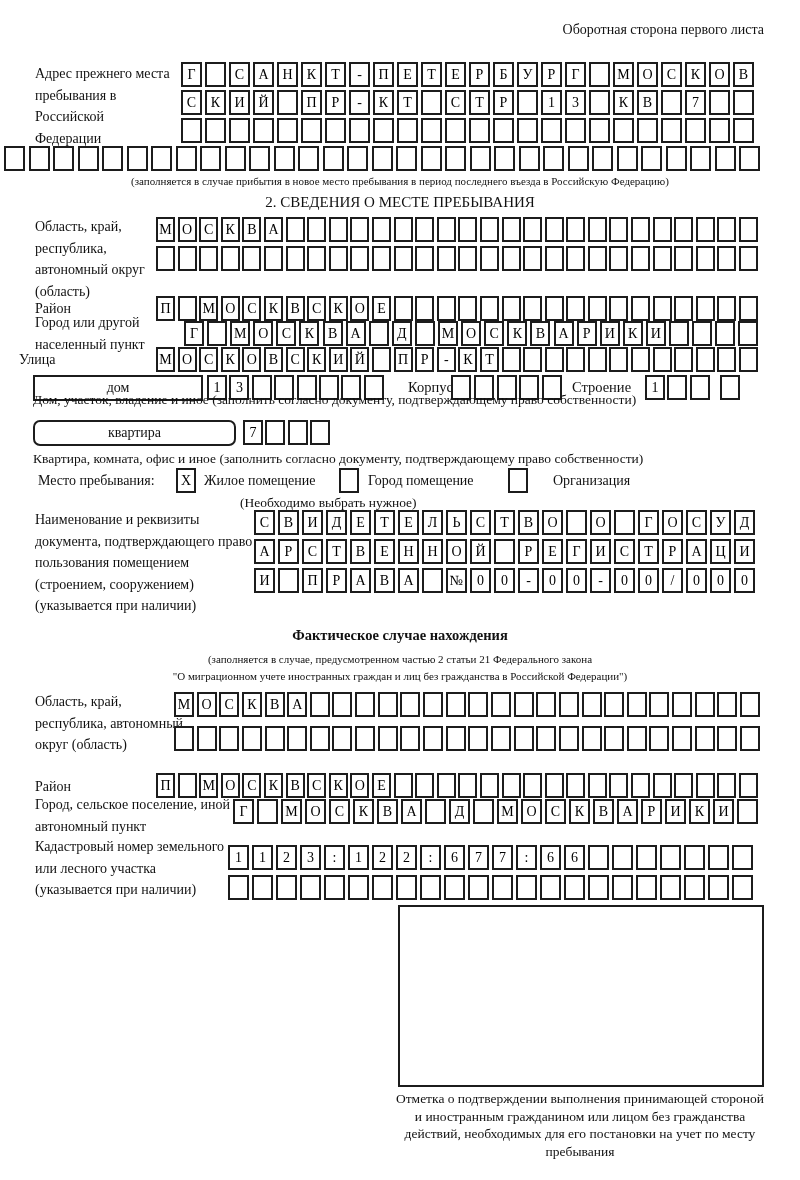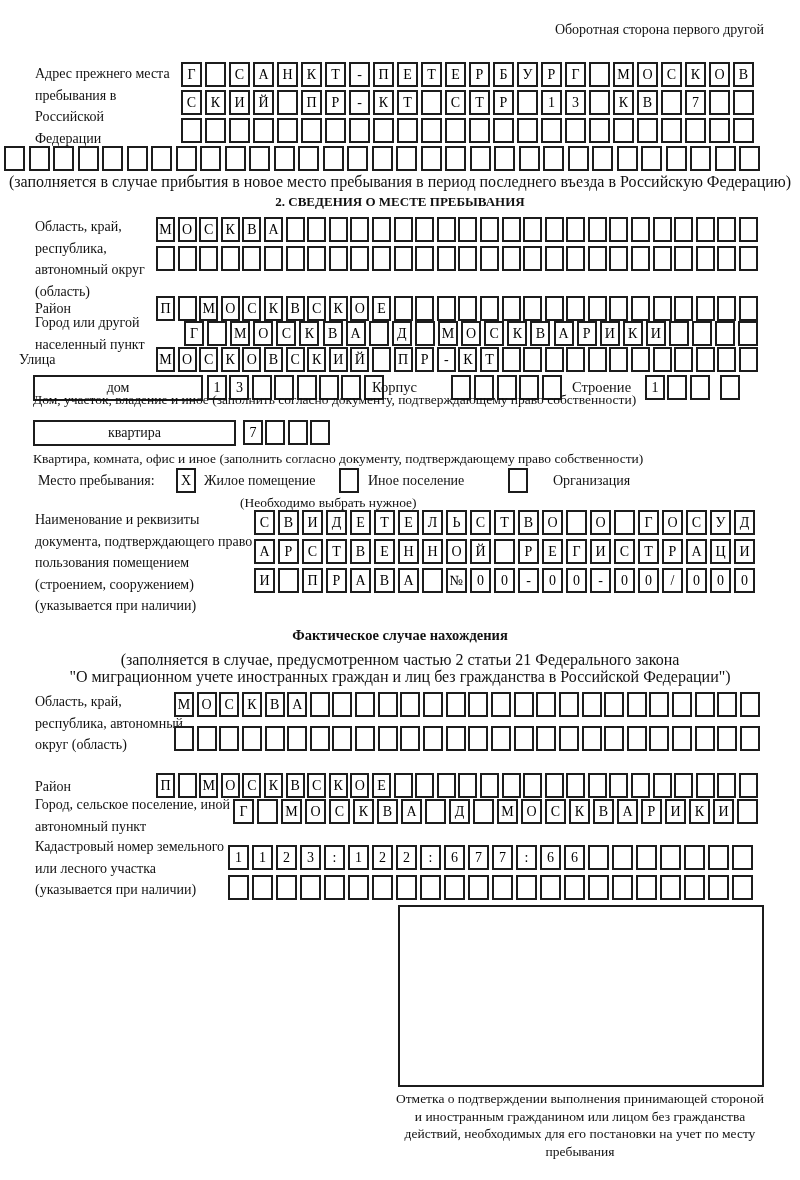--- a/index.html
+++ b/index.html
@@ -16,35 +16,35 @@
     font-size:14px;font-weight:400;color:#000;
   }
   .p24  .cell{width:21px;margin-right:3px;}
   .p245 .cell{width:21px;margin-right:3.5px;}
   .p216 .cell{width:19px;margin-right:2.6px;}
   .p231 .cell{width:20px;margin-right:3.1px;}
   .p2265 .cell{width:20px;margin-right:2.65px;}
   .p224 .cell{width:20px;margin-right:2.4px;}
   .p228 .cell{width:20px;margin-right:2.8px;}
   .label{font-size:14px;line-height:21.5px;}
-  .cap{font-size:16px;line-height:17px;}
+  .cap{font-size:11px;line-height:17px;}
   .cap2{font-size:13.5px;line-height:17px;}
-  .title{font-weight:bold;font-size:13px;}
+  .title{font-weight:normal;font-size:15px;}
   .center{width:800px;text-align:center;left:0;}
   .widebox{
     box-sizing:border-box;border:2px solid #1c1c1c;height:26px;background:#fff;
     display:flex;align-items:center;justify-content:center;font-size:14px;
   }
   .bigbox{border:2px solid #1c1c1c;background:#fff;}
   .inline-lbl{font-size:14.5px;}
 </style>
 </head>
 <body>
 
-<div class="abs" style="top:22px;right:36px;font-size:14px;">Оборотная сторона первого другой</div>
+<div class="abs" style="top:22px;right:36px;font-size:14px;">Оборотная сторона первого листа</div>
 
 <div class="abs label" style="top:63px;left:35px;width:138px;">Адрес прежнего места пребывания в Российской Федерации</div>
 
 <div class="boxrow p24" style="top:62px;left:181px;">
     <span class="cell">Г</span>
     <span class="cell"></span>
     <span class="cell">С</span>
     <span class="cell">А</span>
     <span class="cell">Н</span>
     <span class="cell">К</span>
@@ -316,59 +316,59 @@
 <div class="boxrow p224" style="top:375px;left:207px;">
     <span class="cell">1</span>
     <span class="cell">3</span>
     <span class="cell"></span>
     <span class="cell"></span>
     <span class="cell"></span>
     <span class="cell"></span>
     <span class="cell"></span>
     <span class="cell"></span>
   </div>
-<div class="abs inline-lbl" style="top:379px;left:372px;text-align:center;">Корпус</div>
+<div class="abs inline-lbl" style="top:379px;left:408px;text-align:center;">Корпус</div>
 <div class="boxrow p228" style="top:375px;left:451px;">
     <span class="cell"></span>
     <span class="cell"></span>
     <span class="cell"></span>
     <span class="cell"></span>
     <span class="cell"></span>
   </div>
 <div class="abs inline-lbl" style="top:379px;left:572px;">Строение</div>
 <div class="boxrow p224" style="top:375px;left:645px;">
     <span class="cell">1</span>
     <span class="cell"></span>
     <span class="cell"></span>
   </div>
 <div class="boxrow p224" style="top:375px;left:720px;">
     <span class="cell"></span>
   </div>
 
 <div class="abs cap2" style="top:385px;left:33px;width:740px;margin-top:6px;">Дом, участок, владение и иное (заполнить согласно документу, подтверждающему право собственности)</div>
 
-<div class="abs widebox" style="top:420px;left:33px;width:203px;">квартира</div>
+<div class="abs widebox" style="top:420px;left:33px;width:203px;border-radius:7px;">квартира</div>
 <div class="boxrow p224" style="top:420px;left:243px;">
     <span class="cell">7</span>
     <span class="cell"></span>
     <span class="cell"></span>
     <span class="cell"></span>
   </div>
 
 <div class="abs cap2" style="top:450px;left:33px;width:740px;">Квартира, комната, офис и иное (заполнить согласно документу, подтверждающему право собственности)</div>
 
 <div class="abs label" style="top:470px;left:38px;">Место пребывания:</div>
 <div class="boxrow p224" style="top:468px;left:176px;">
     <span class="cell">X</span>
   </div>
 <div class="abs label" style="top:470px;left:204px;">Жилое помещение</div>
 <div class="boxrow p224" style="top:468px;left:339px;">
     <span class="cell"></span>
   </div>
-<div class="abs label" style="top:470px;left:368px;">Иное поселение</div>
+<div class="abs label" style="top:470px;left:368px;">Город помещение</div>
 <div class="boxrow p224" style="top:468px;left:508px;">
     <span class="cell"></span>
   </div>
 <div class="abs label" style="top:470px;left:553px;">Организация</div>
 <div class="abs cap2" style="top:494px;left:240px;">(Необходимо выбрать нужное)</div>
 
 <div class="abs label" style="top:509px;left:35px;width:225px;">Наименование и реквизиты документа, подтверждающего право пользования помещением (строением, сооружением) (указывается при наличии)</div>
 <div class="boxrow p24" style="top:510px;left:254px;">
     <span class="cell">С</span>
     <span class="cell">В</span>

